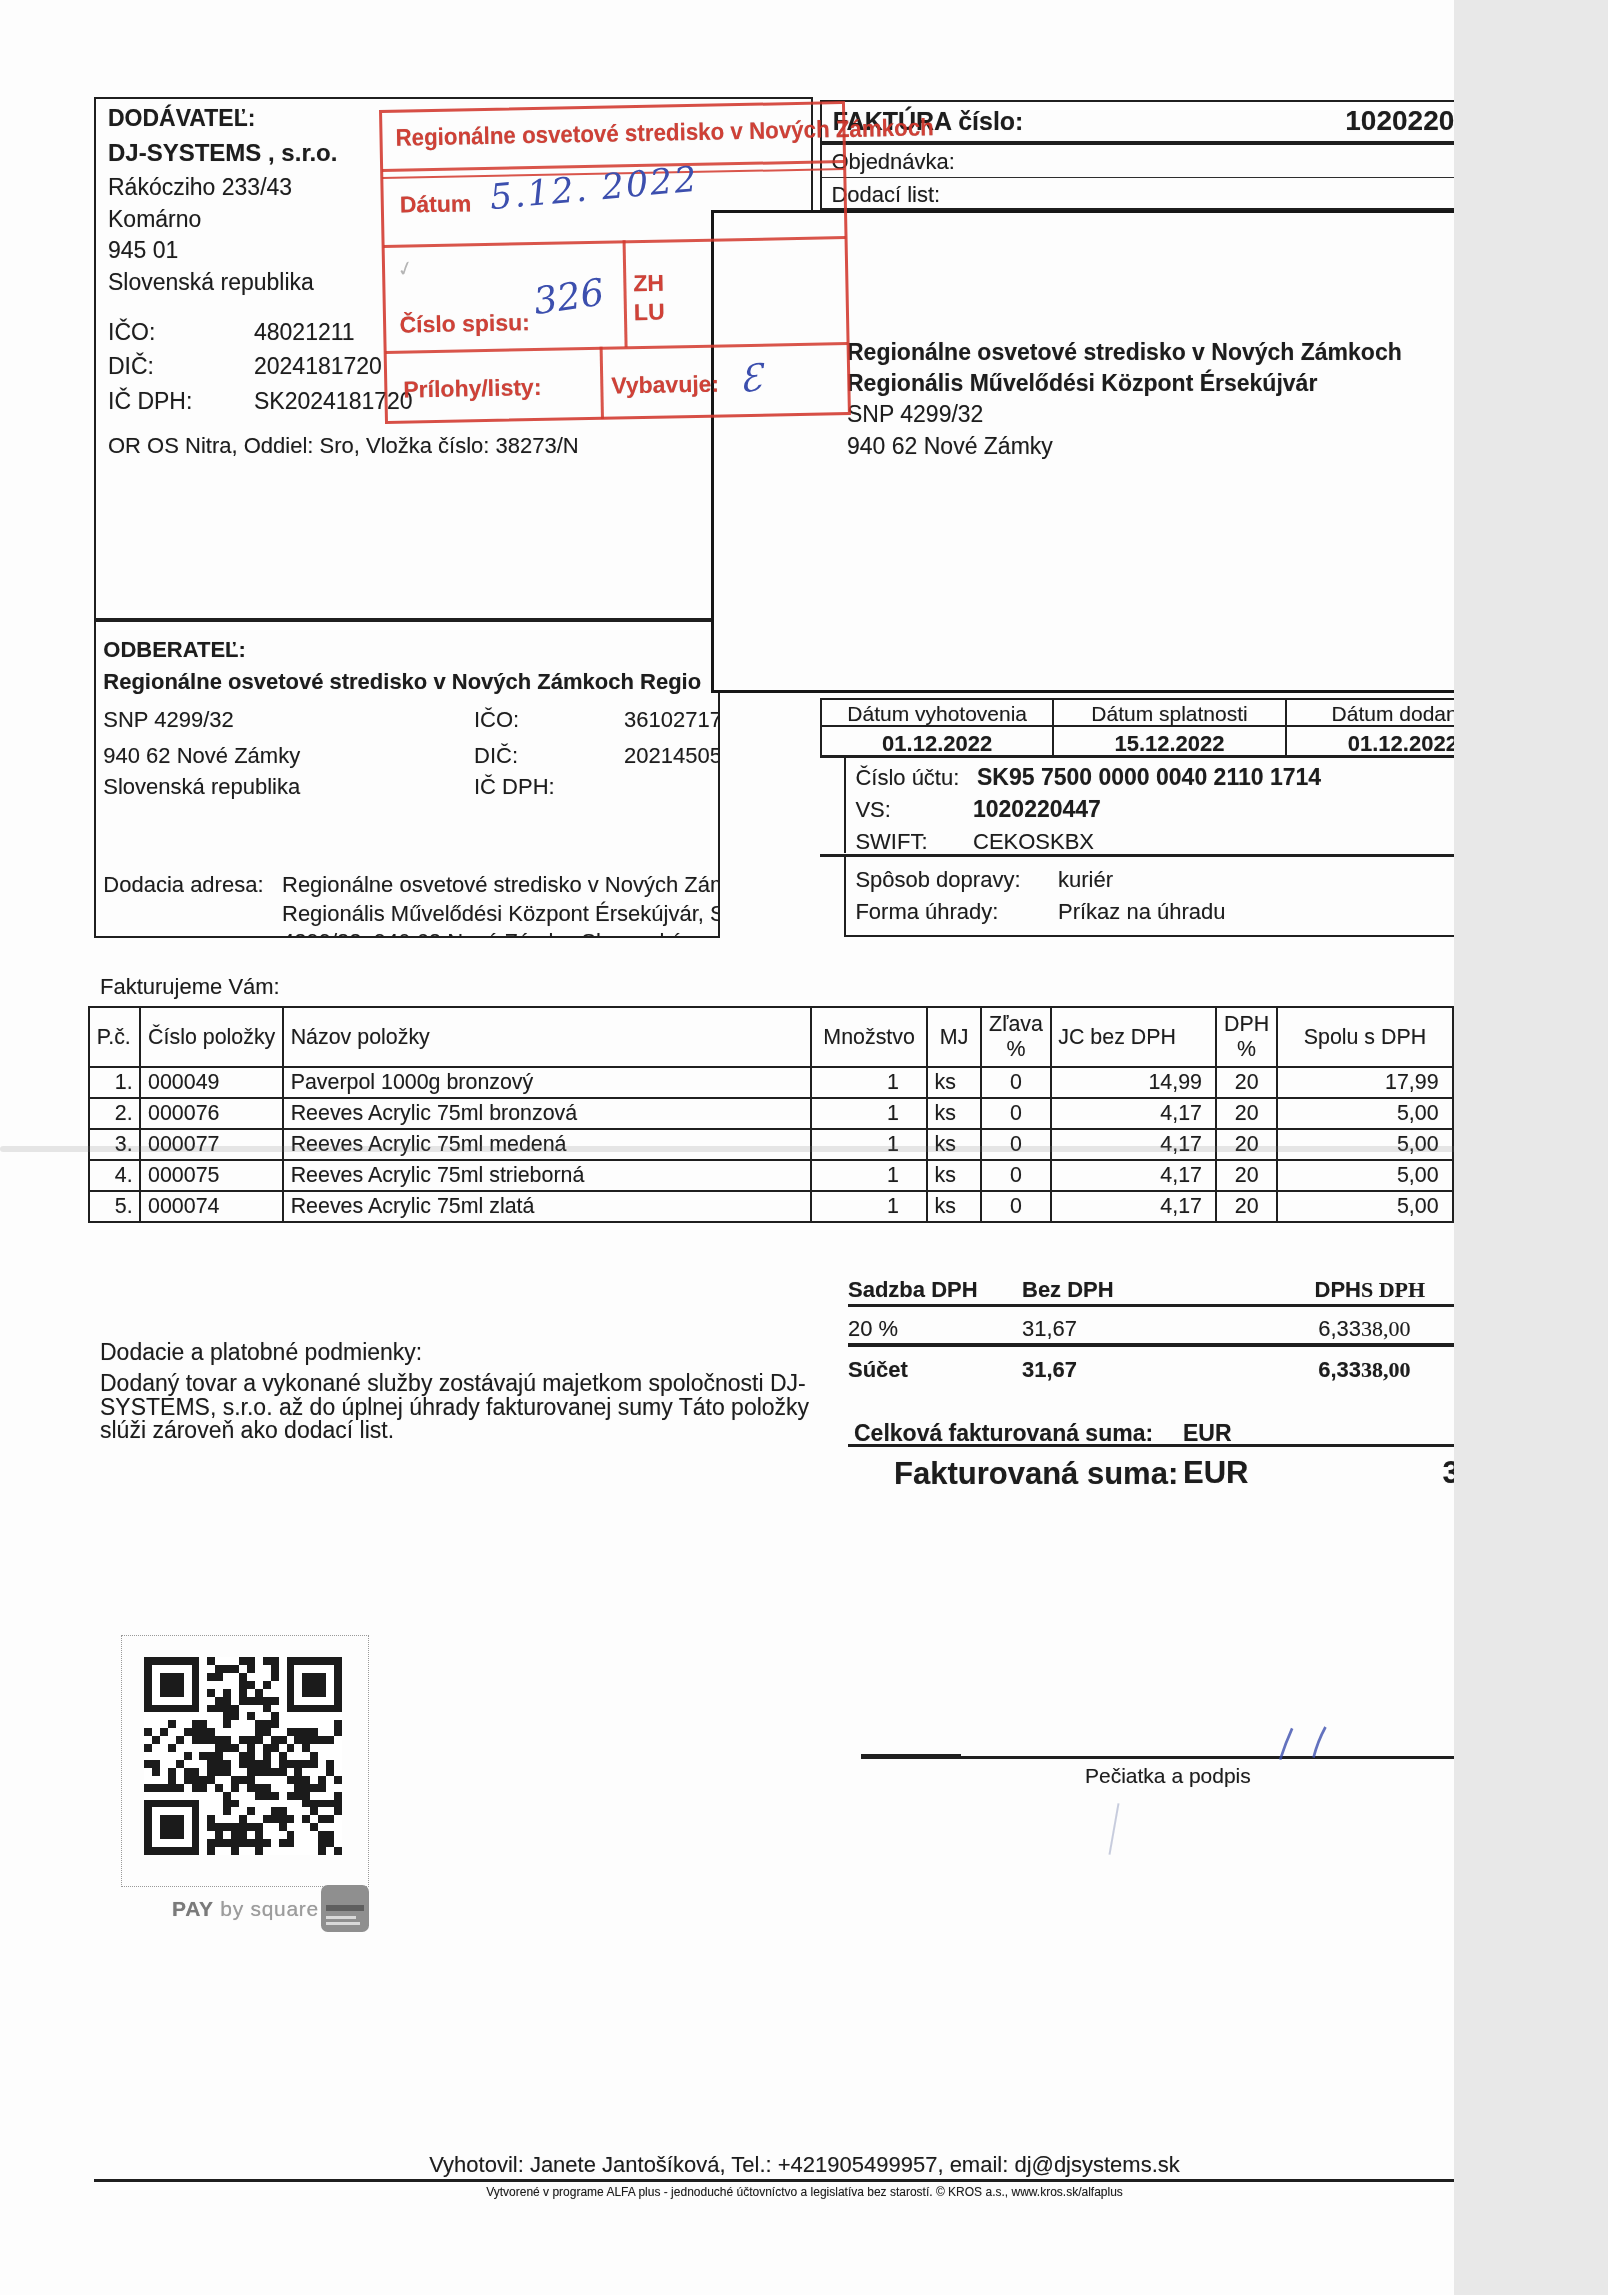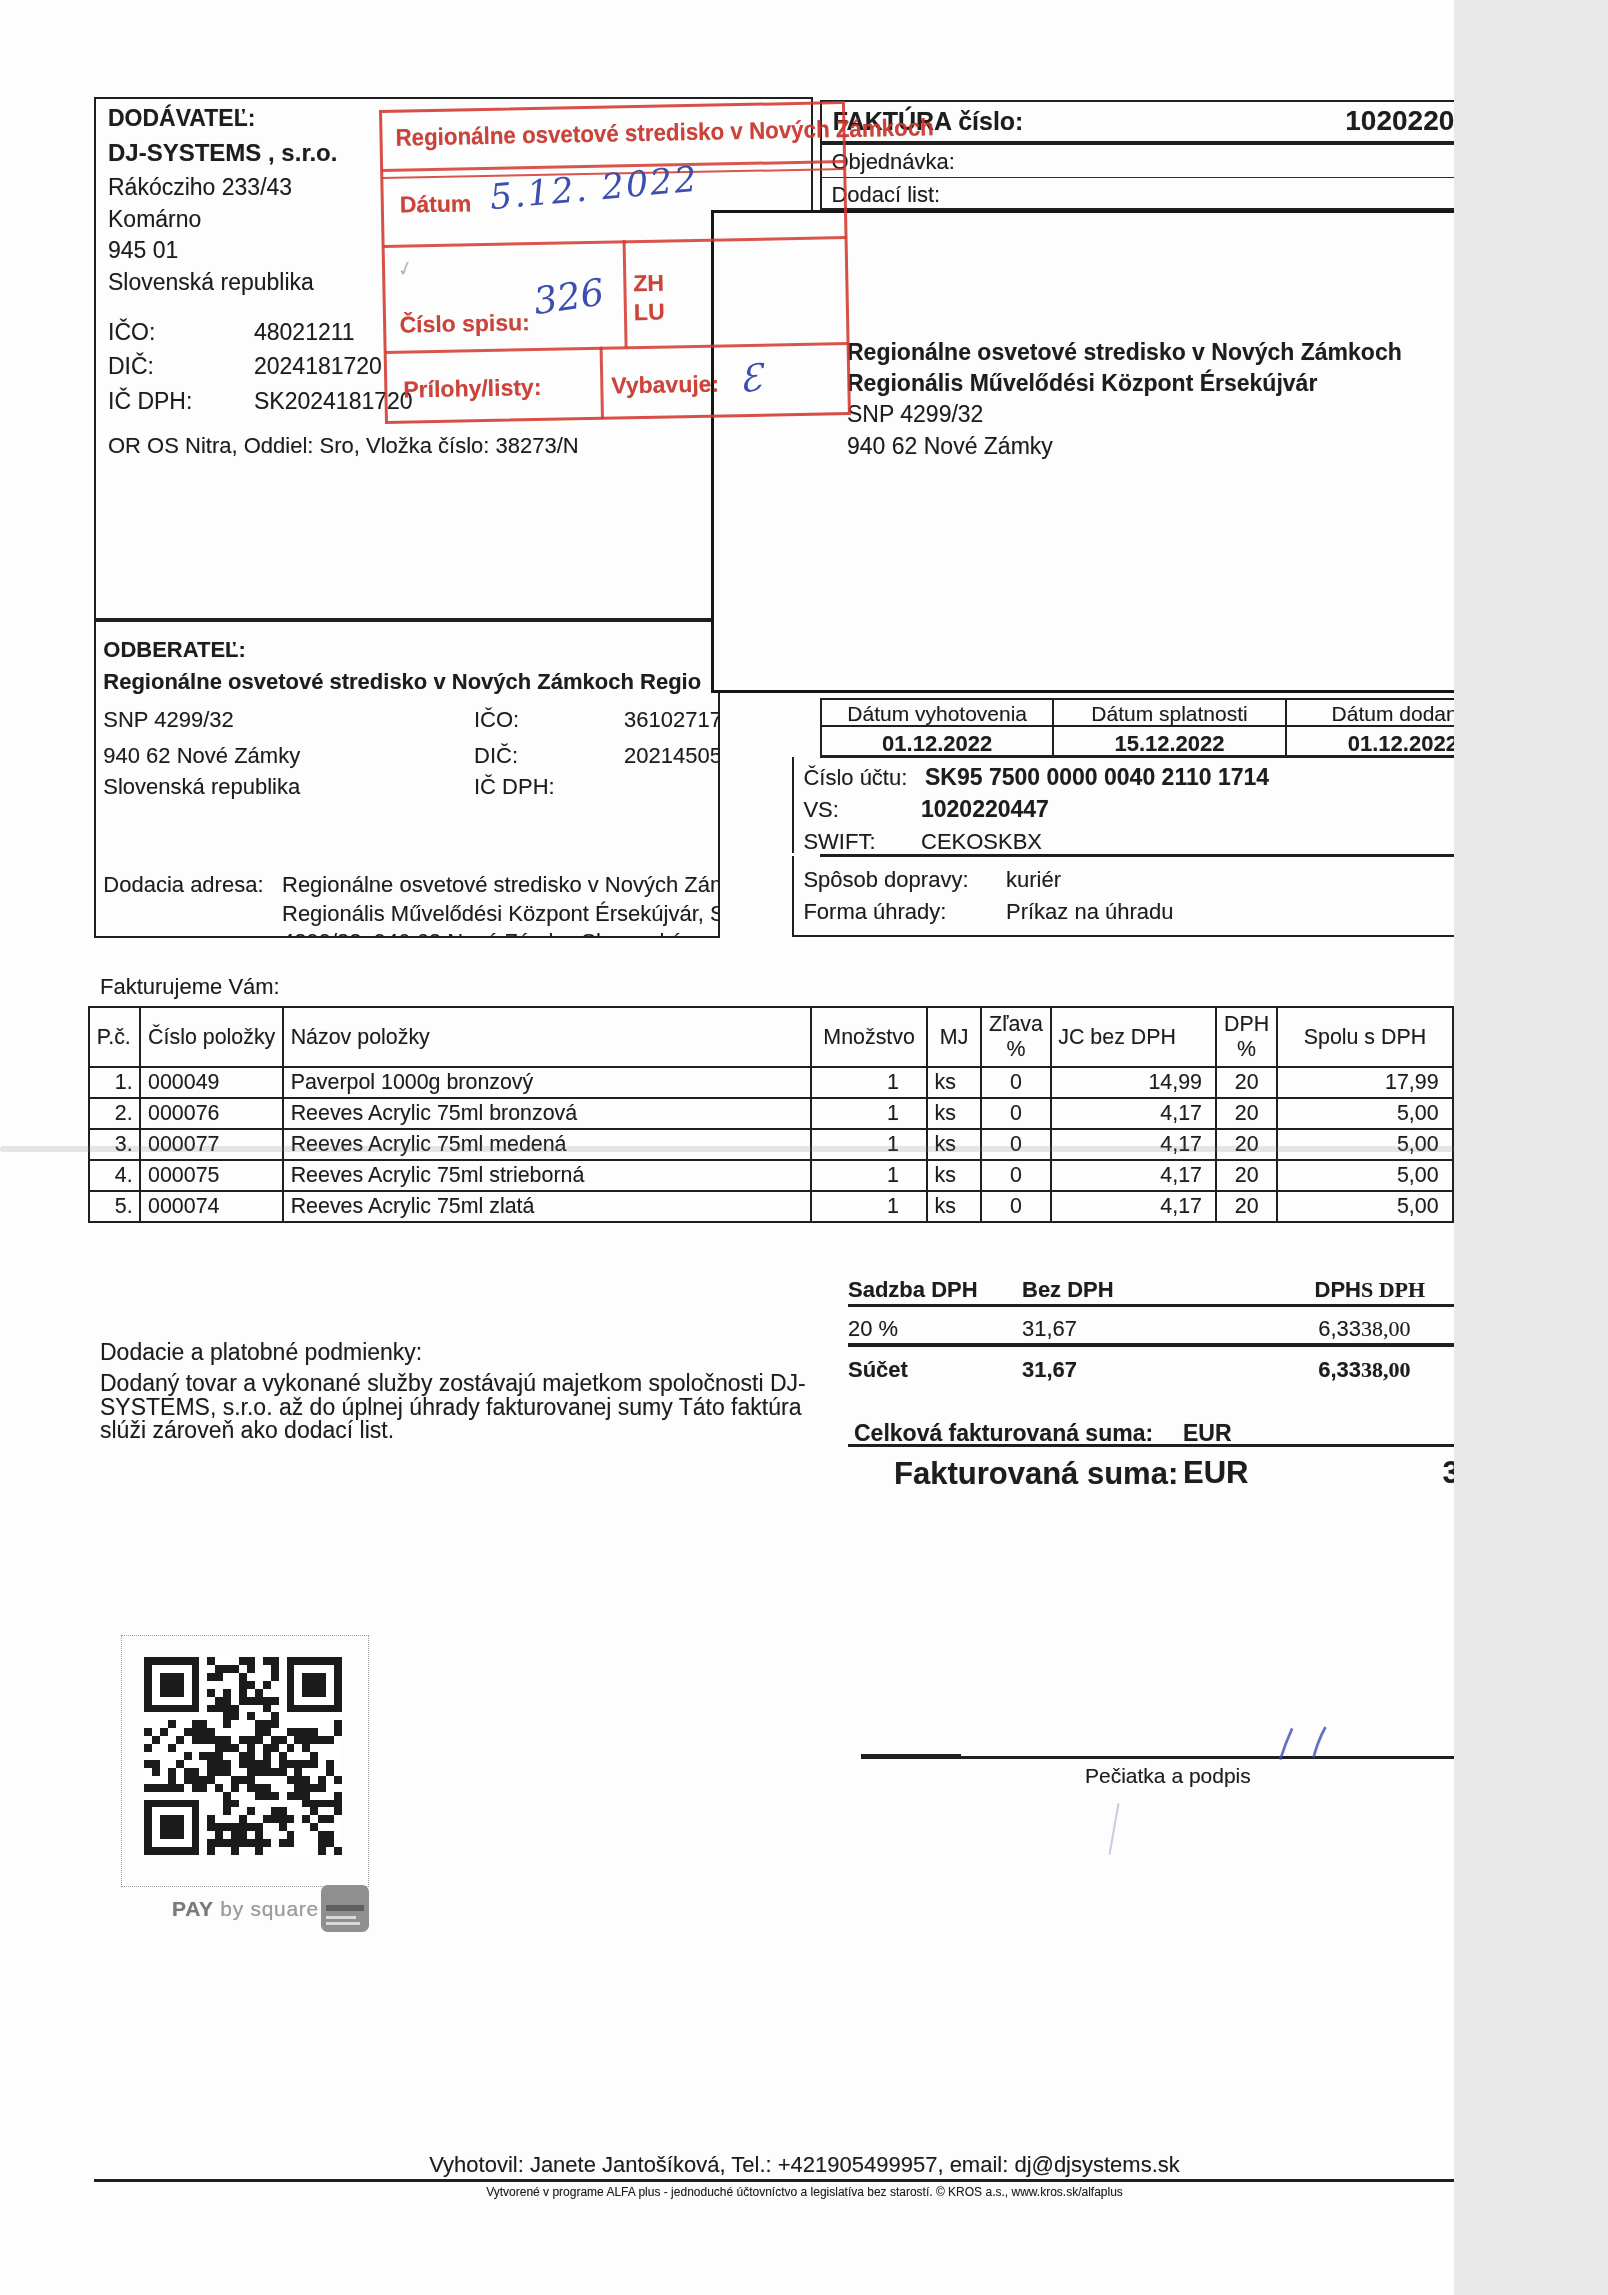--- a/index.html
+++ b/index.html
@@ -30,21 +30,21 @@
     padding:0 6.7px;overflow:hidden;white-space:nowrap;}
   table.items thead th{height:58px;border-bottom-width:2.7px;}
   table.items tbody td{height:29px;}
   table.items .outer{border-width:2.7px;}
   .dates{position:absolute;left:820px;top:698px;width:701px;height:59px;border:2.7px solid #1f1f1f;
     box-sizing:border-box;display:flex;flex-wrap:wrap;}
   .dates .cell{width:33.333%;box-sizing:border-box;text-align:center;border-right:2.7px solid #1f1f1f;}
   .dates .cell:nth-child(3n){border-right:none;}
   .dates .hc{height:27px;border-bottom:2px solid #1f1f1f;font-size:21px;padding-top:2px;}
   .dates .vc{height:28px;font-size:22px;font-weight:bold;padding-top:4px;}
-  .sideborders{position:absolute;left:792px;width:701px;border-left:2.7px solid #1f1f1f;
+  .sideborders{position:absolute;left:844px;width:701px;border-left:2.7px solid #1f1f1f;
     border-right:2.7px solid #1f1f1f;box-sizing:border-box;padding-left:12px;}
   .vat{position:absolute;left:848px;top:1277px;width:673px;font-size:22px;}
   .vat .row{display:flex;height:27px;align-items:flex-start;}
   .vat .c1{width:174px;} .vat .c2{width:180px;text-align:left;}
   .vat .c3{width:159px;text-align:right;} .vat .c4{width:160px;text-align:left;font-family:Liberation Serif, serif;}
   .qr-frame{position:absolute;left:121px;top:1635px;width:248px;height:252px;
     border:1.3px dotted #9a9a9a;box-sizing:border-box;}
   .speck{position:absolute;background:rgba(120,120,120,.18);}
 </style>
 </head>
@@ -264,21 +264,21 @@
   <div class="abs b t34" style="left:854px;top:1420px;">Celková fakturovaná suma:</div>
   <div class="abs b t34" style="left:1183px;top:1420px;">EUR</div>
   <div class="abs b t34" style="left:1403px;top:1420px;width:118px;text-align:right;">38,00</div>
   <div class="hr" style="left:848px;top:1444px;width:673px;height:3.3px;"></div>
   <div class="abs b t46" style="left:854px;top:1456px;margin-left:40px;">Fakturovaná suma:</div>
   <div class="abs b t46" style="left:1183px;top:1455px;">EUR</div>
   <div class="abs b t46" style="left:1376px;top:1455px;width:144px;text-align:right;">38,00</div>
 
   <div class="abs t34" style="left:100px;top:1339px;">Dodacie a platobné podmienky:</div>
   <div class="abs t34 nowrap" style="left:100px;top:1370px;">Dodaný tovar a vykonané služby zostávajú majetkom spoločnosti DJ-</div>
-  <div class="abs t34 nowrap" style="left:100px;top:1394px;">SYSTEMS, s.r.o. až do úplnej úhrady fakturovanej sumy Táto faktúra</div>
+  <div class="abs t34 nowrap" style="left:100px;top:1394px;">SYSTEMS, s.r.o. až do úplnej úhrady fakturovanej sumy Táto položky</div>
   <div class="abs t34 nowrap" style="left:100px;top:1417px;">slúži zároveň ako dodací list.</div>
 
   <div class="qr-frame">
     <svg id="qr" width="198" height="198" viewBox="0 0 25 25" style="position:absolute;left:22px;top:21px;shape-rendering:crispEdges;">
         <rect x="0" y="0" width="25" height="25" fill="#ffffff"></rect>
         <rect x="8" y="0" width="1" height="1" fill="#1b1b1b"></rect>
         <rect x="12" y="0" width="1" height="1" fill="#1b1b1b"></rect>
         <rect x="13" y="0" width="1" height="1" fill="#1b1b1b"></rect>
         <rect x="15" y="0" width="1" height="1" fill="#1b1b1b"></rect>
         <rect x="16" y="0" width="1" height="1" fill="#1b1b1b"></rect>

